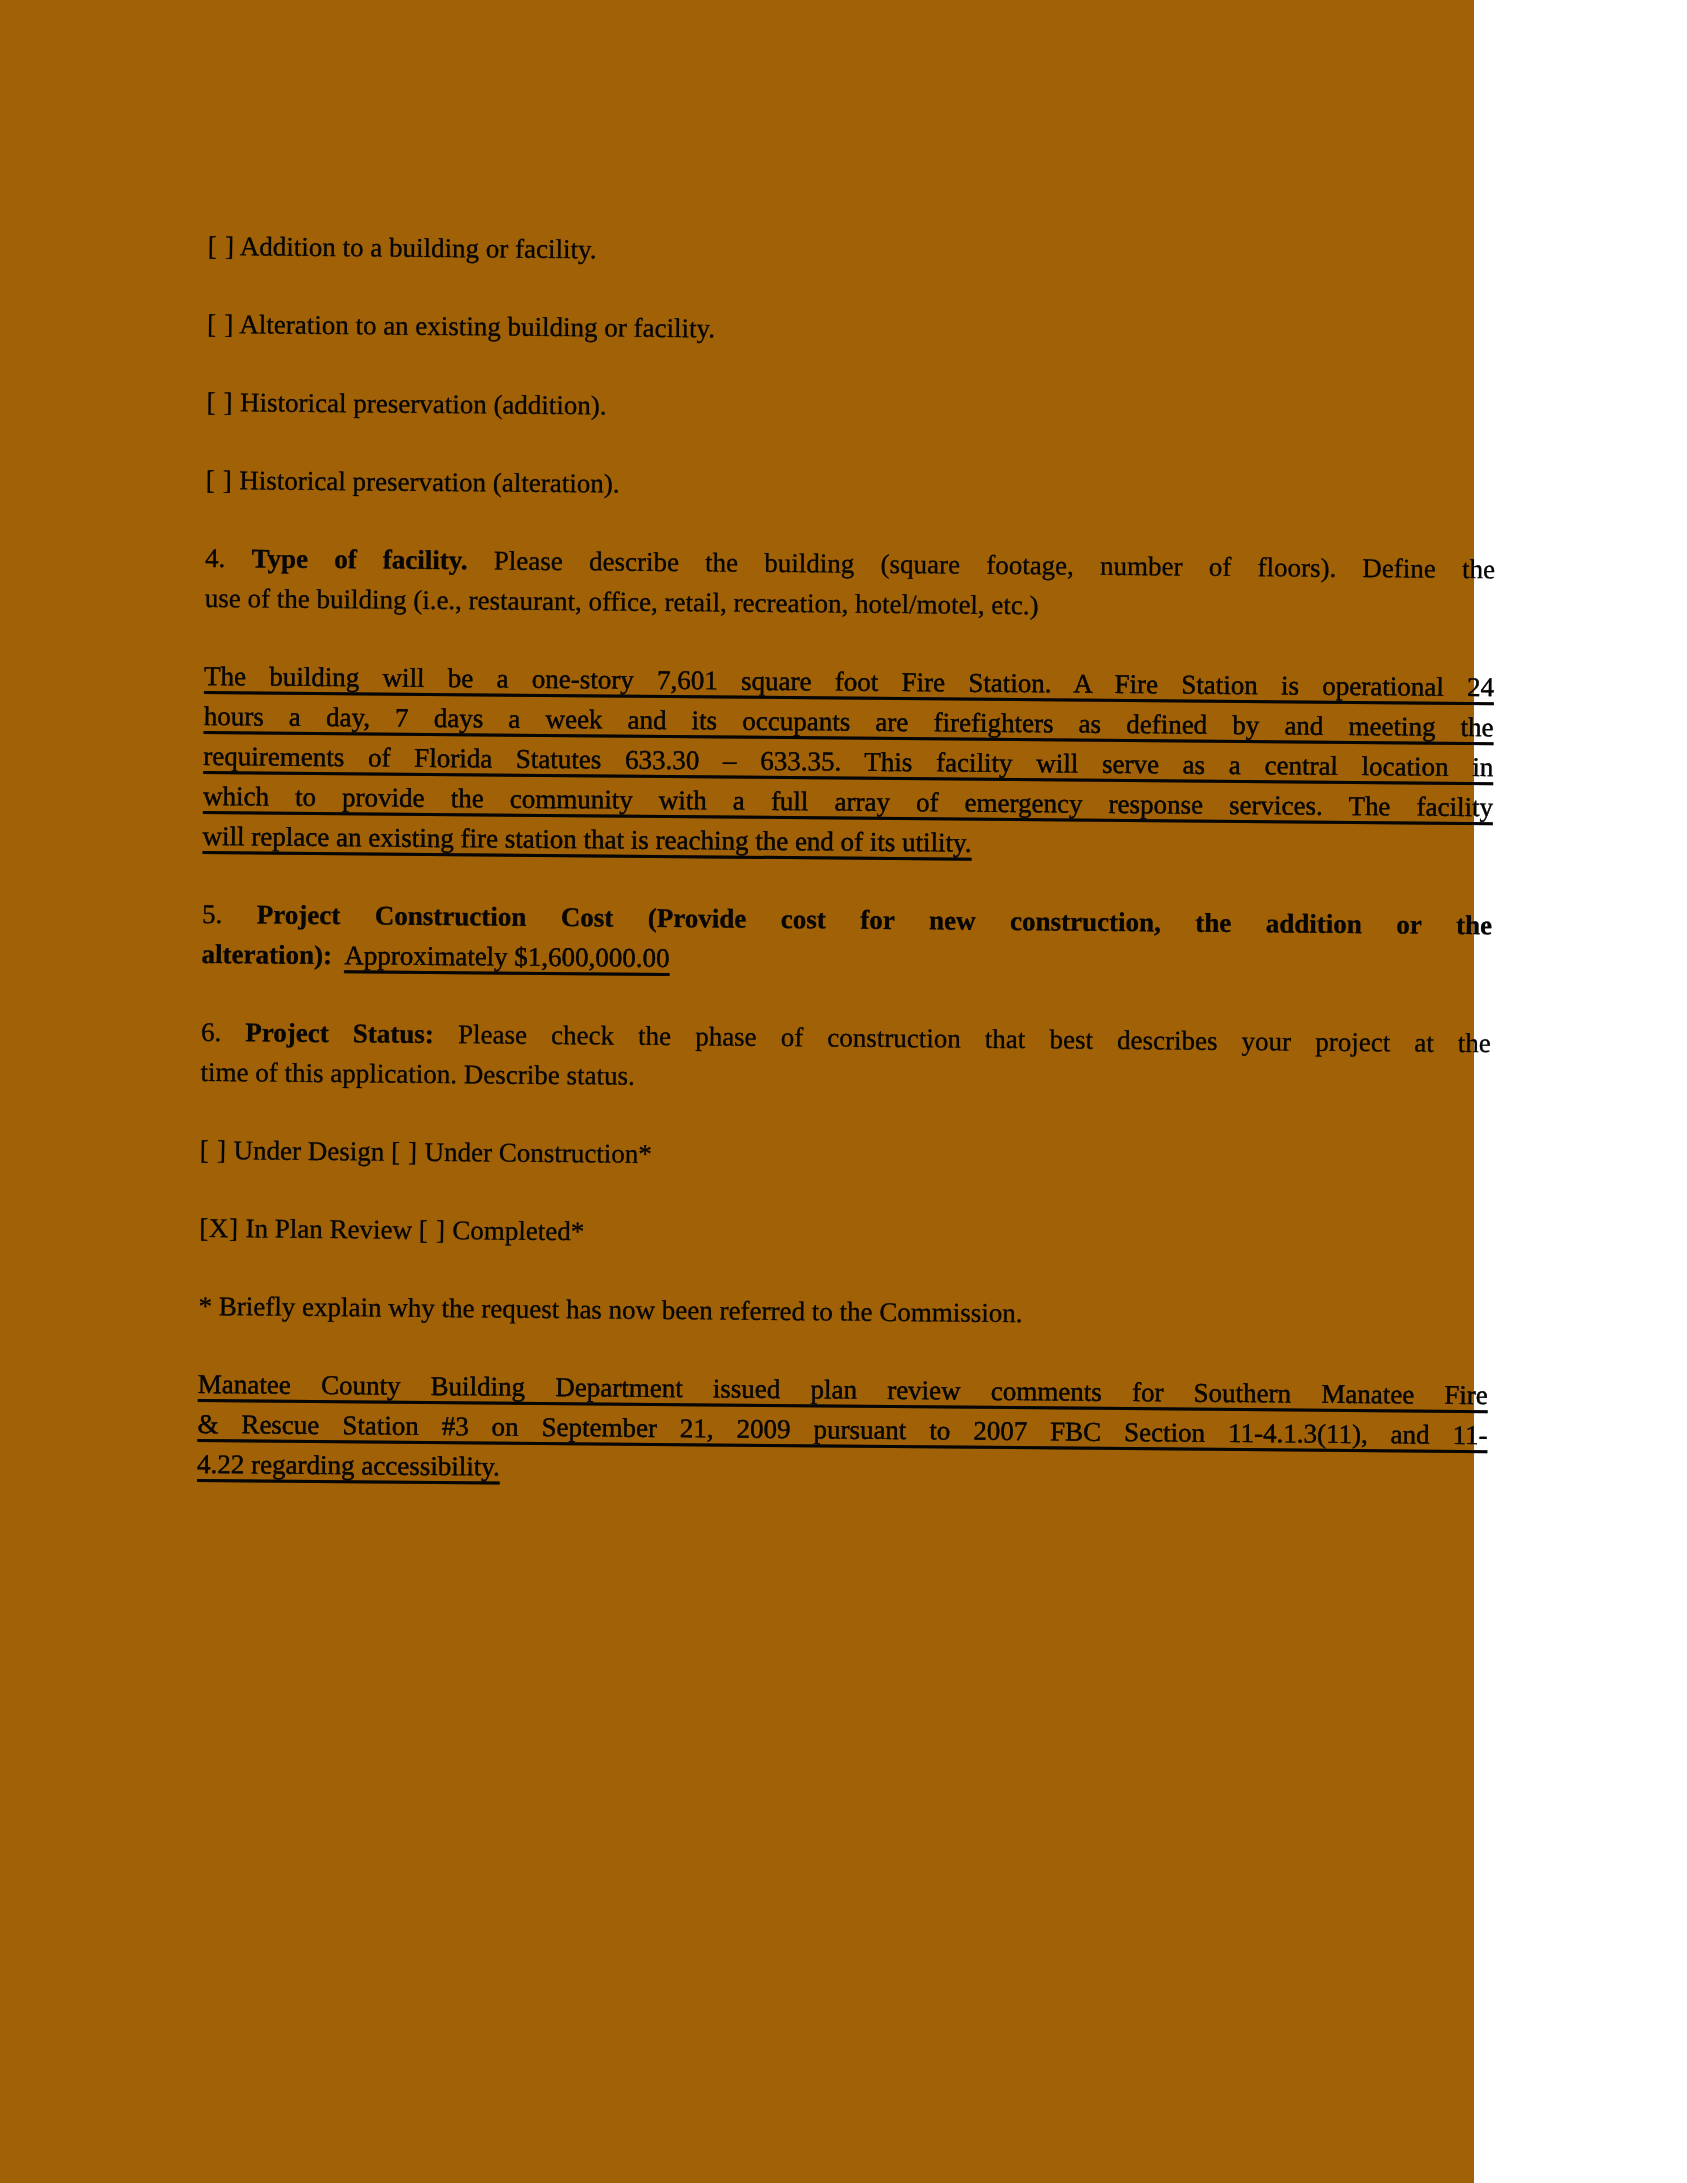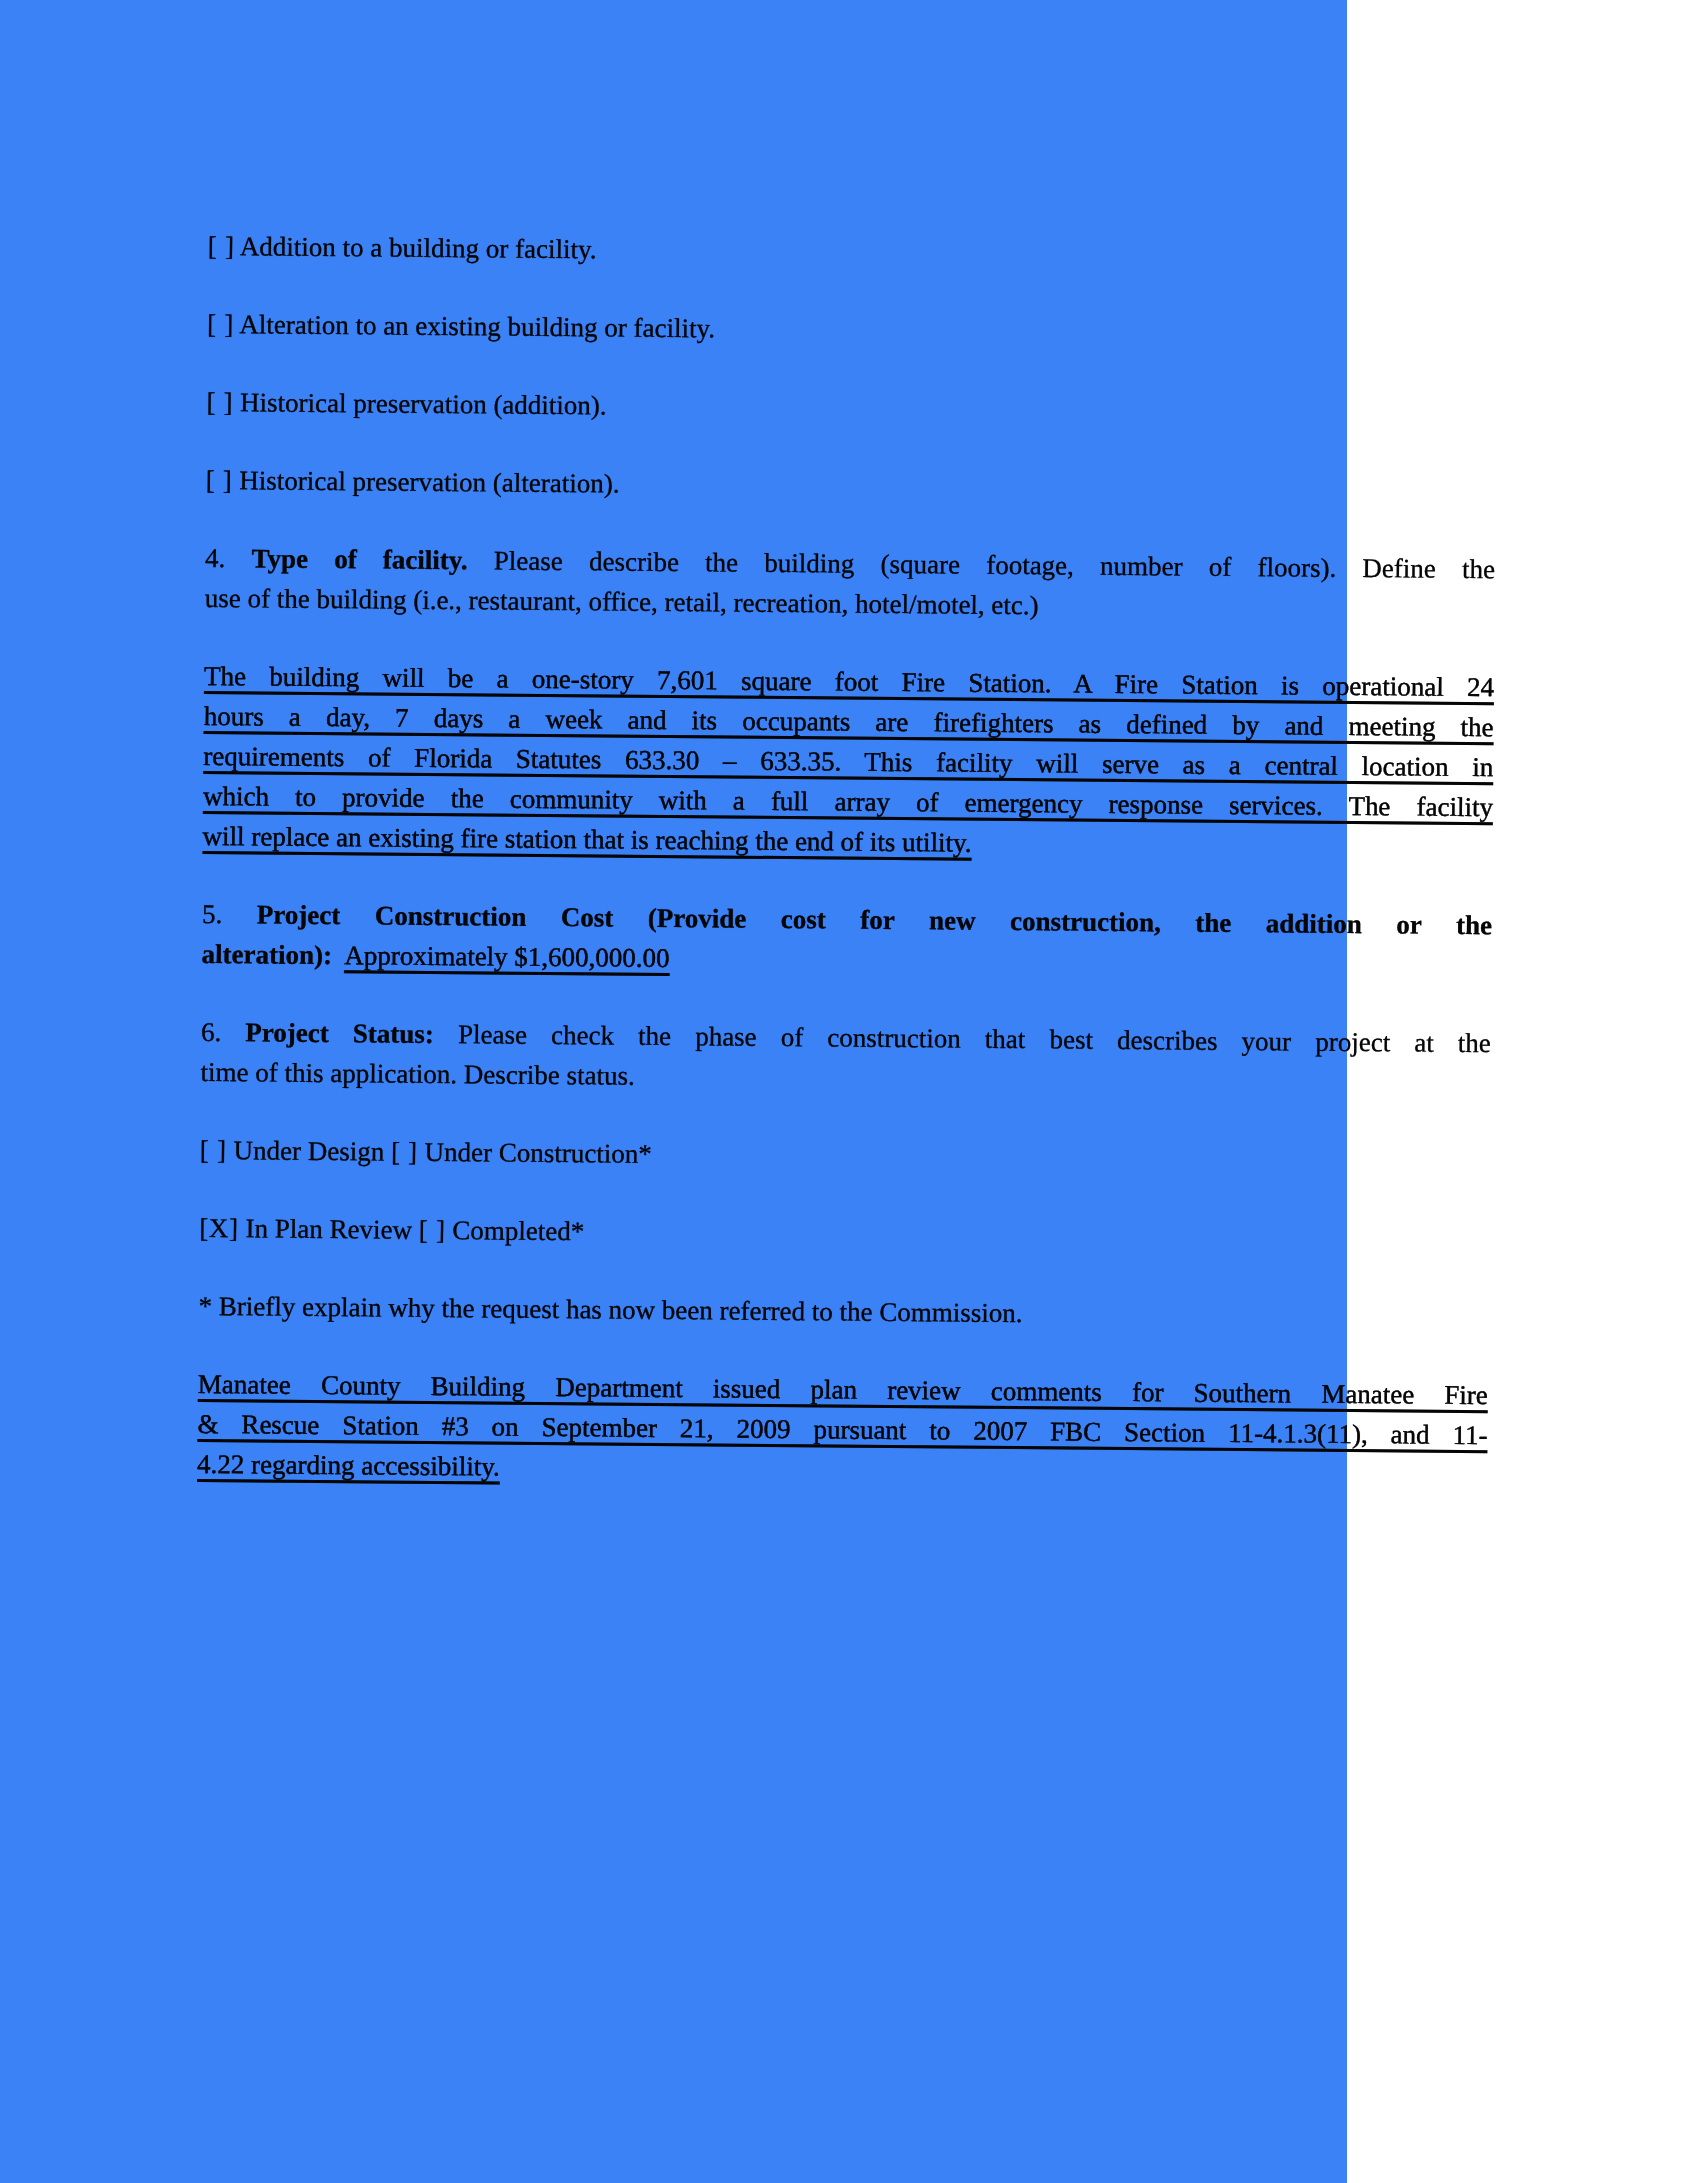--- a/index.html
+++ b/index.html
@@ -6,23 +6,23 @@
   html, body {
     margin: 0;
     padding: 0;
     width: 1687px;
     height: 2183px;
     background: #ffffff;
     overflow: hidden;
   }
   .page {
     position: relative;
-    width: 1347px;
+    width: 1474px;
     height: 2183px;
-    background: #3b82f6;
+    background: #a16207;
     color: #060606;
     font-family: "Liberation Serif", "DejaVu Serif", serif;
   }
   .content {
     position: absolute;
     left: 208px;
     top: 226px;
     width: 1290px;
     font-size: 27px;
     line-height: 40px;

